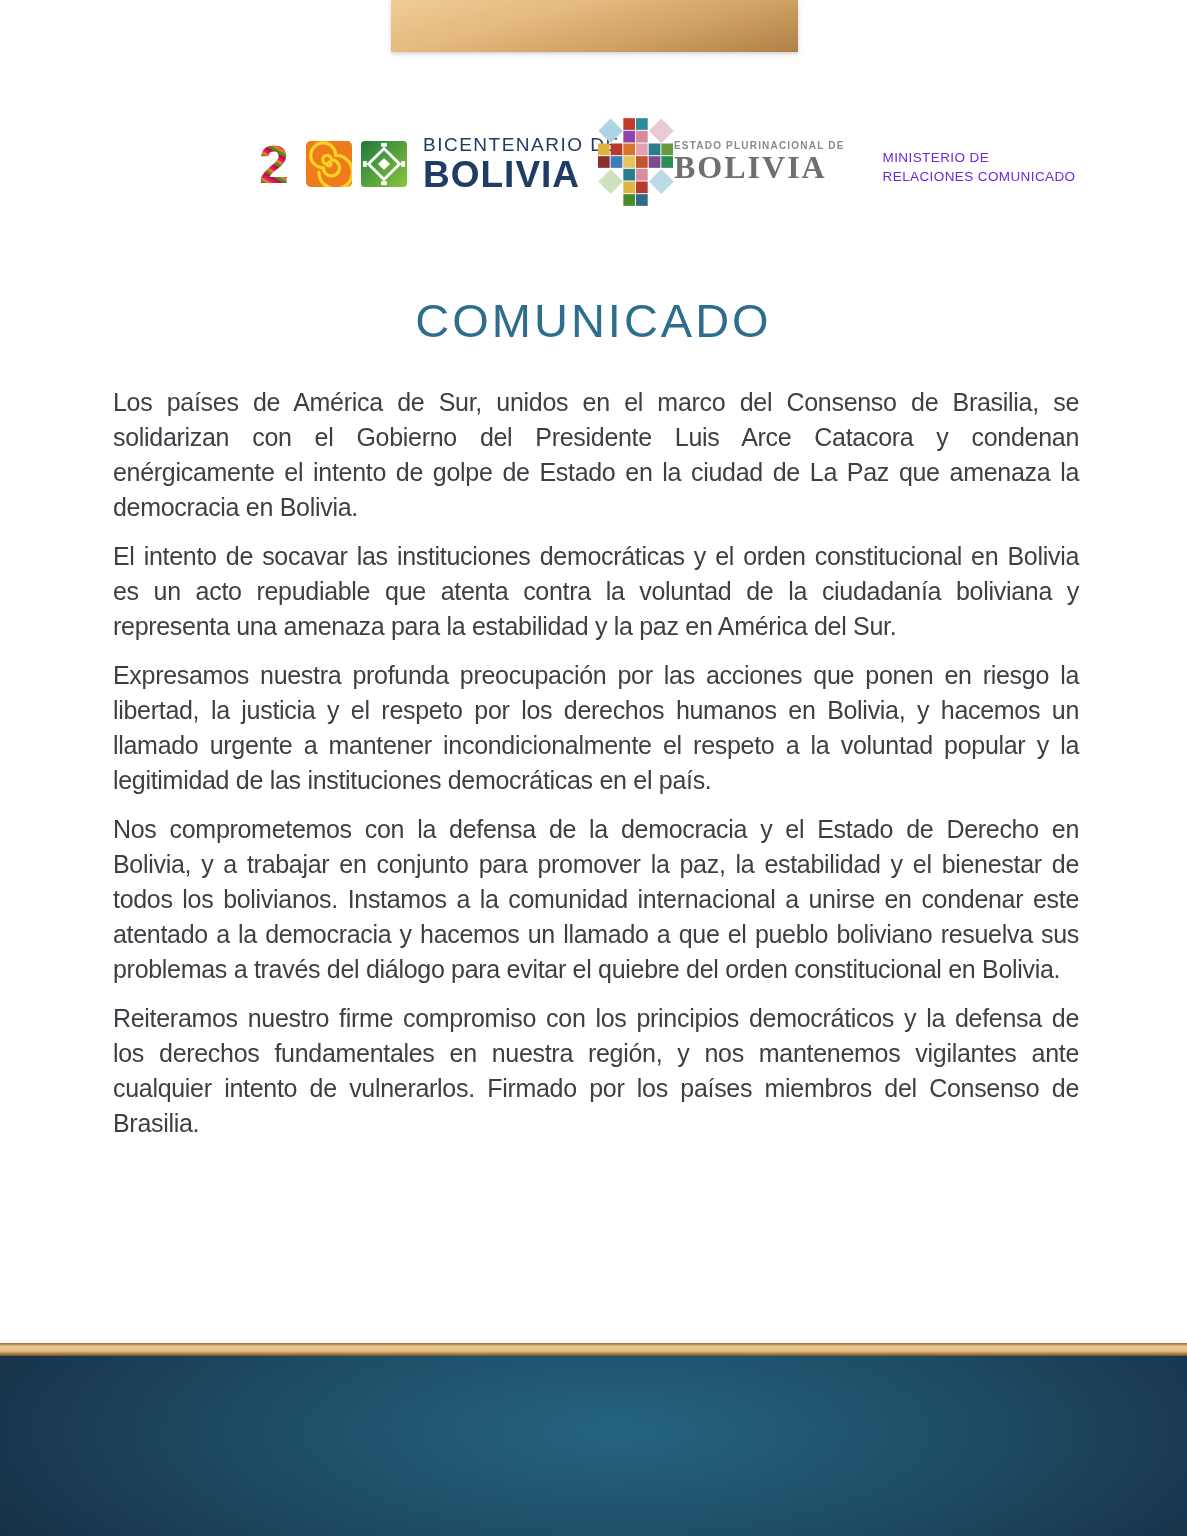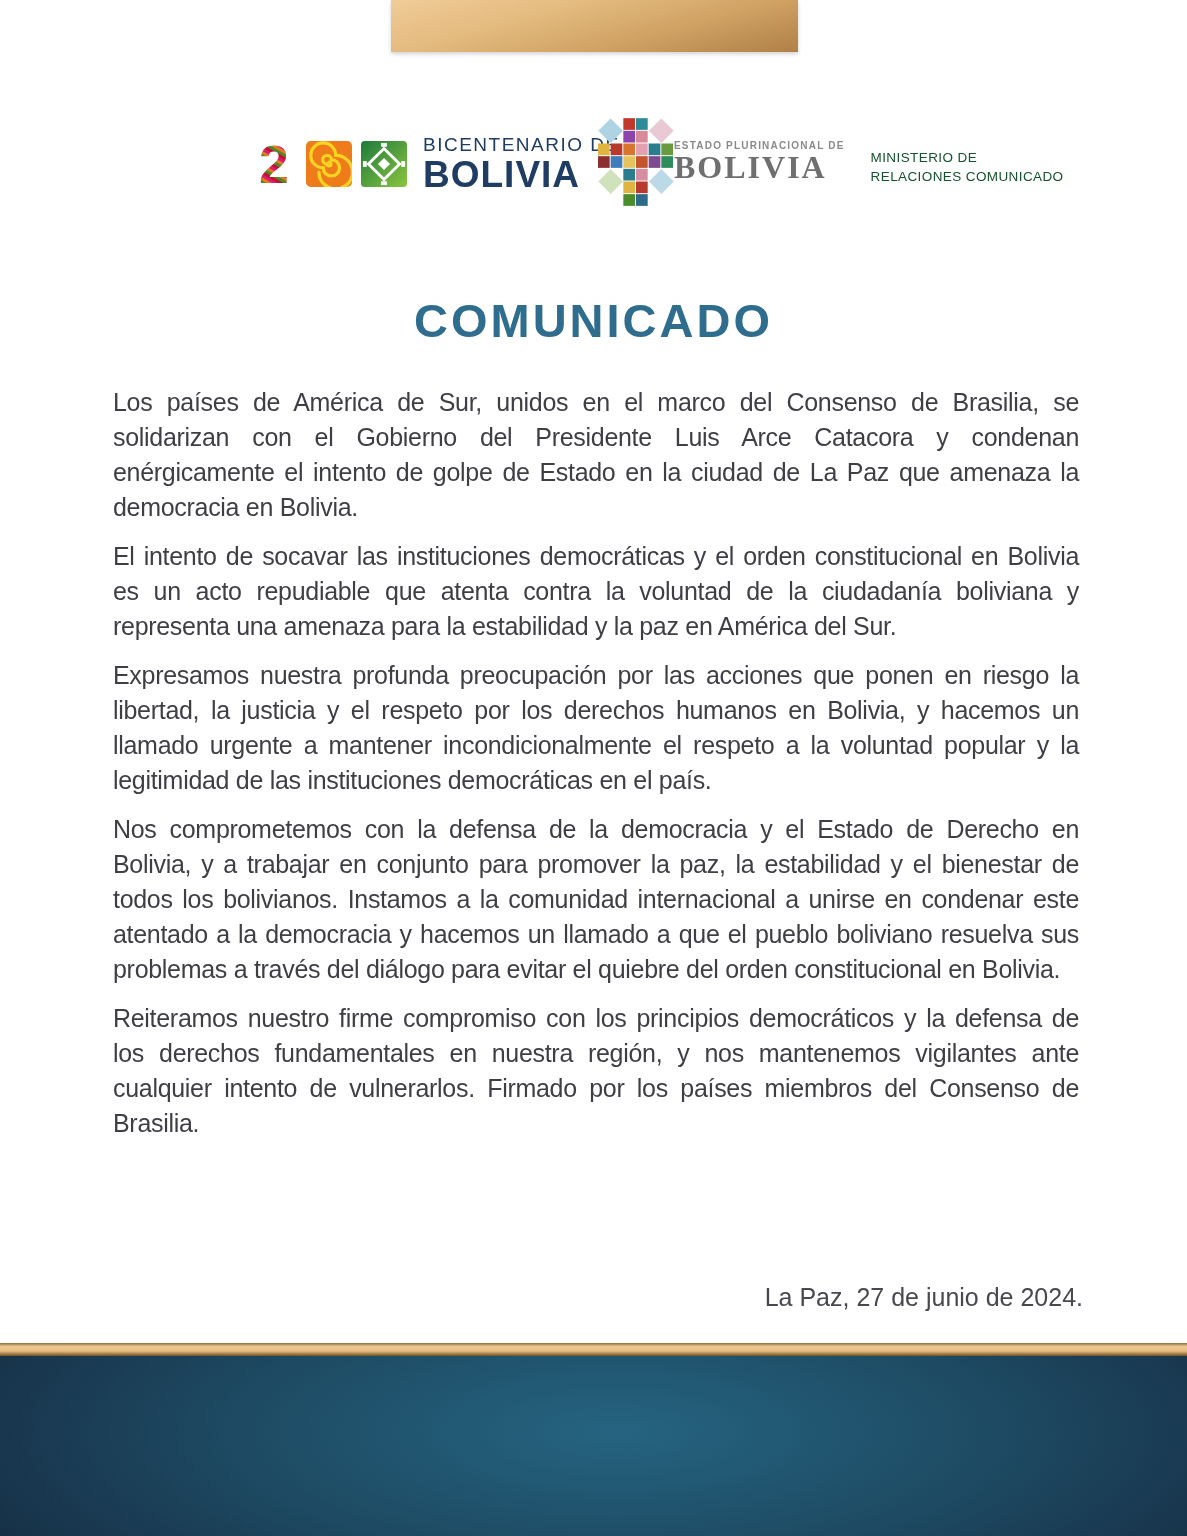--- a/index.html
+++ b/index.html
@@ -17,26 +17,26 @@
   .bic-icon { width:46px; height:46px; flex:0 0 auto; }
   .bic-text { margin-left:7px; display:flex; flex-direction:column; }
   .bic-small { font-size:19px; font-weight:400; color:var(--navy,#1f3c63); letter-spacing:1.5px; }
   .bic-big   { font-size:37px; font-weight:800; color:var(--navy,#1f3c63); letter-spacing:1px; line-height:1.0; }
 
   .logo-estado { position:absolute; left:598px; top:118px; display:flex; align-items:center; }
   .estado-text { display:flex; flex-direction:column; margin-top:-4px; }
   .estado-small { font-size:10px; font-weight:700; color:#8a8a8a; letter-spacing:1.2px; }
   .estado-big { font-family:"Liberation Serif", serif; font-size:32px; font-weight:700;
                 color:var(--logo-gray,#6f6f6f); letter-spacing:2px; line-height:1.05; }
-  .ministry-text { margin-left:26px; margin-top:6px; display:flex; flex-direction:column;
-                   font-size:13.5px; color:#14532d; letter-spacing:.4px; line-height:1.35; }
+  .ministry-text { margin-left:38px; margin-top:6px; display:flex; flex-direction:column;
+                   font-size:13.5px; color:#6d28d9; letter-spacing:.4px; line-height:1.35; }
 
   
   .doc-title { position:absolute; top:293px; left:0; width:100%; text-align:center;
-    font-size:47px; font-weight:700; letter-spacing:3px; color:var(--title-color,#2e6d8e); }
+    font-size:47px; font-weight:400; letter-spacing:3px; color:var(--title-color,#2e6d8e); }
 
   
   .content { position:absolute; left:113px; top:372px; width:966px; }
   .content p { margin:13px 0 14px 0; text-align:justify; font-size:25px; letter-spacing:-0.3px;
     line-height:35px; color:var(--body-text,#3e3e44); }
   .dateline { position:absolute; right:104px; top:1283px; font-size:25px; color:#48484e; }
 
   
   .footer-gold { position:absolute; left:0; top:1343px; width:1187px; height:13px;
     background:linear-gradient(180deg, #8f7040 0%, #edc993 28%, #e6bd7f 62%, #6e5226 100%); }
@@ -148,20 +148,19 @@
   <h1 class="doc-title">COMUNICADO</h1>
 
   <main class="content">
     <p>Los países de América de Sur, unidos en el marco del Consenso de Brasilia, se solidarizan con el Gobierno del Presidente Luis Arce Catacora y condenan enérgicamente el intento de golpe de Estado en la ciudad de La Paz que amenaza la democracia en Bolivia.</p>
     <p>El intento de socavar las instituciones democráticas y el orden constitucional en Bolivia es un acto repudiable que atenta contra la voluntad de la ciudadanía boliviana y representa una amenaza para la estabilidad y la paz en América del Sur.</p>
     <p>Expresamos nuestra profunda preocupación por las acciones que ponen en riesgo la libertad, la justicia y el respeto por los derechos humanos en Bolivia, y hacemos un llamado urgente a mantener incondicionalmente el respeto a la voluntad popular y la legitimidad de las instituciones democráticas en el país.</p>
     <p>Nos comprometemos con la defensa de la democracia y el Estado de Derecho en Bolivia, y a trabajar en conjunto para promover la paz, la estabilidad y el bienestar de todos los bolivianos. Instamos a la comunidad internacional a unirse en condenar este atentado a la democracia y hacemos un llamado a que el pueblo boliviano resuelva sus problemas a través del diálogo para evitar el quiebre del orden constitucional en Bolivia.</p>
     <p>Reiteramos nuestro firme compromiso con los principios democráticos y la defensa de los derechos fundamentales en nuestra región, y nos mantenemos vigilantes ante cualquier intento de vulnerarlos. Firmado por los países miembros del Consenso de Brasilia.</p>
   </main>
 
-  <div class="dateline">La Paz, 27 de junio de 2024.</div>
 
   <footer>
     <div class="footer-gold"></div>
     <div class="footer-blue"></div>
   </footer>
 
 </div>
 
 </body></html>

